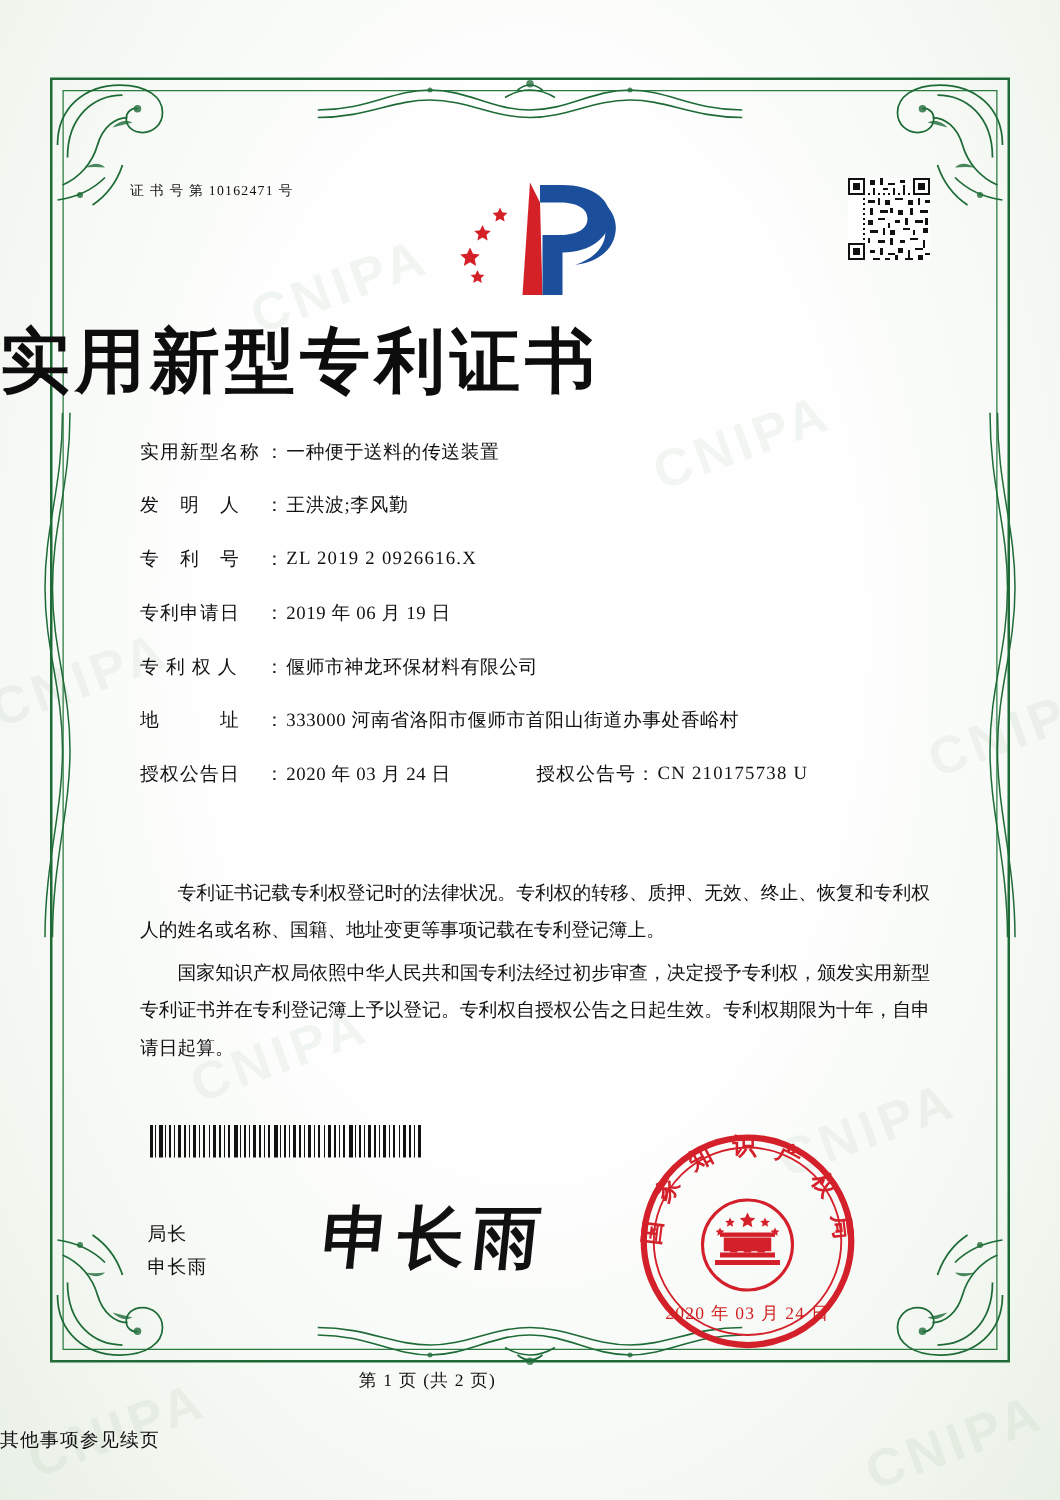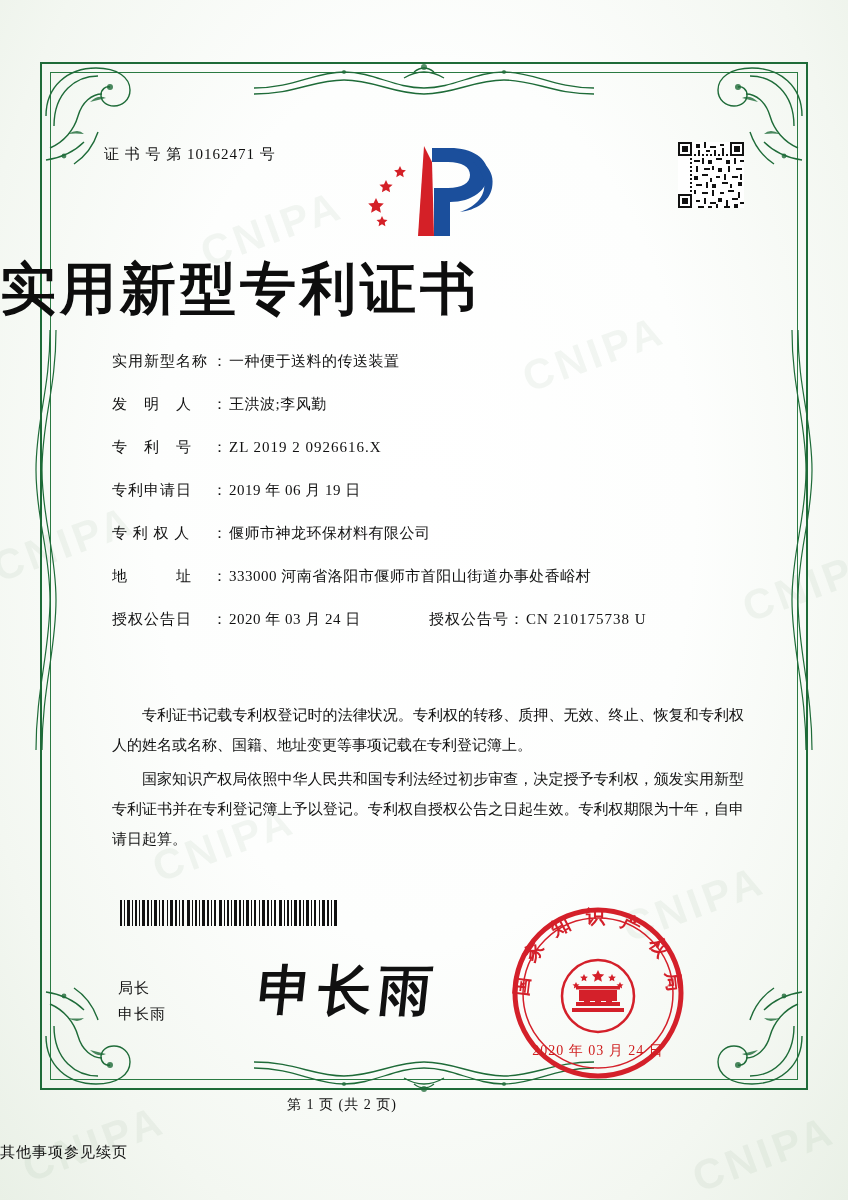--- a/index.html
+++ b/index.html
@@ -60,21 +60,21 @@
     border: 1px solid #2a7a42;
     box-sizing: border-box;
   }
   .corner-svg { position: absolute; }
   .edge-svg { position: absolute; }
 
   
   #cert-no {
     position: absolute;
     left: 104px; top: 145px;
-    font-size: 15px;
+    font-size: 11px;
     color: #111;
     letter-spacing: 1px;
     font-family: "Liberation Serif", serif;
   }
 
   
   #qr {
     position: absolute;
     right: 104px; top: 142px;
     width: 66px; height: 66px;

